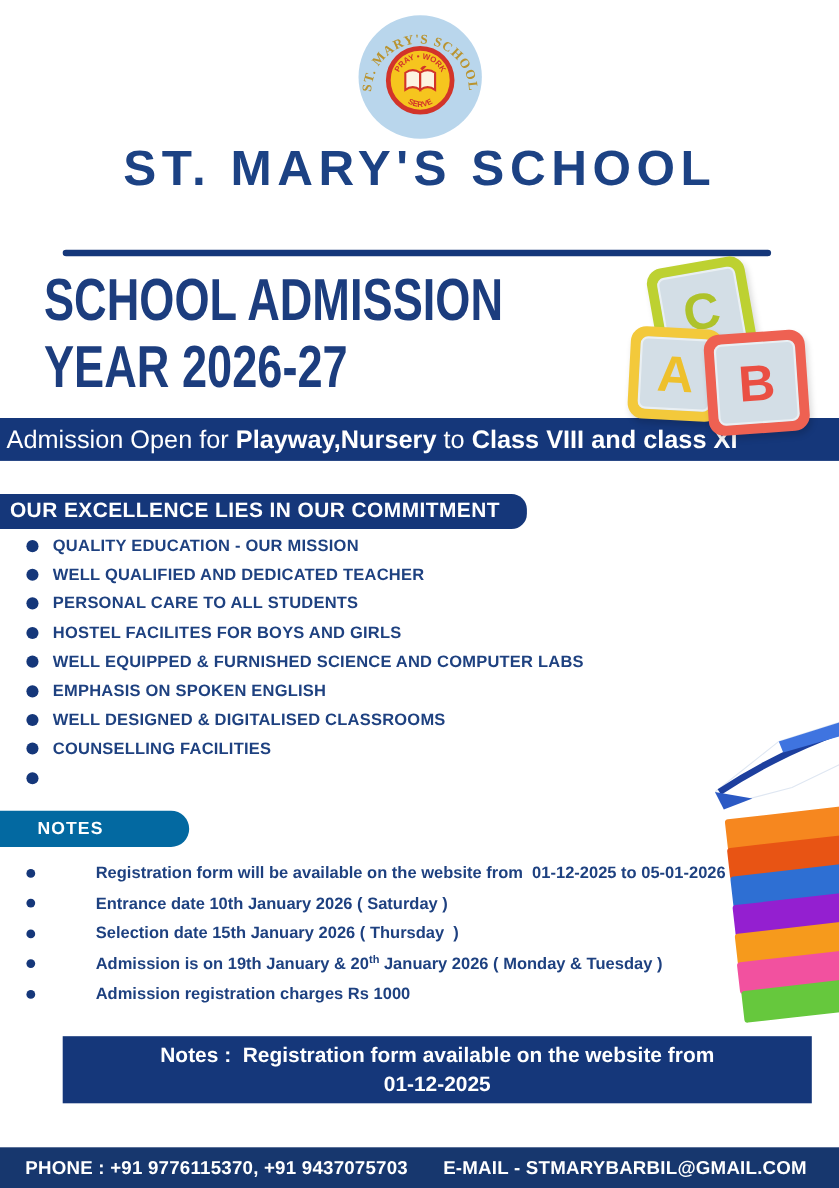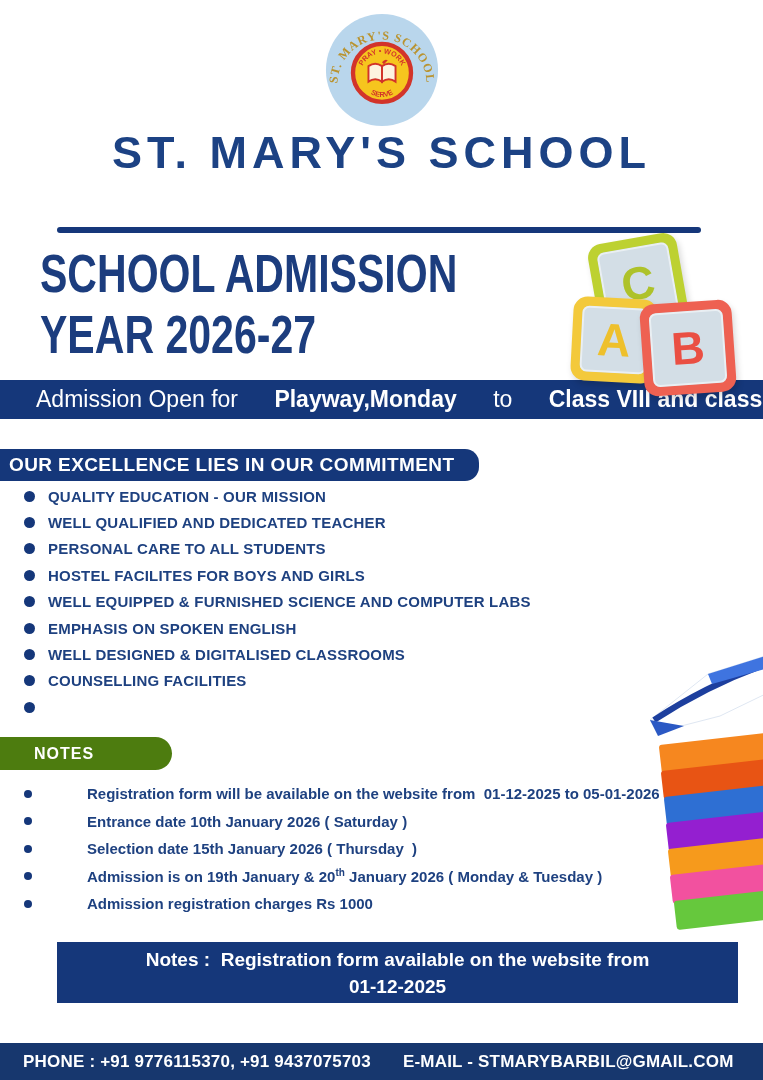--- a/index.html
+++ b/index.html
@@ -42,35 +42,35 @@
   .block-a{left:12px;top:66px;width:84px;height:84px;background:#f3c93b;transform:rotate(3deg);z-index:2;}
   .block-a .face{color:#eec02c;}
   .block-b{left:82px;top:70px;width:92px;height:92px;background:#ee6152;transform:rotate(-4deg);z-index:3;}
   .block-b .face{color:#ea4f43;}
   
   .open-banner{
     position:absolute;top:380px;left:0;width:100%;height:39px;background:#15377a;z-index:1;
     display:flex;align-items:center;padding-left:6px;box-sizing:border-box;
     color:#ffffff;font-size:23px;
   }
-  .open-banner span{white-space:pre;margin-left:30px;}
+  .open-banner span{white-space:pre;}
   .ob-bold{font-weight:700;}
   
   .excellence-pill{
     position:absolute;top:449px;left:0;width:479px;height:32px;background:#15377a;
     border-radius:0 14px 14px 0;display:flex;align-items:center;padding-left:9px;box-sizing:border-box;
     color:#ffffff;font-weight:700;font-size:19px;letter-spacing:0.4px;white-space:nowrap;
   }
   .excellence-list{position:absolute;top:483px;left:24px;right:30px;}
   .ex-item{display:flex;align-items:center;height:26.4px;}
   .ex-dot{width:11px;height:11px;border-radius:50%;background:#15377a;margin-right:13px;flex:0 0 auto;}
   .ex-text{font-size:15px;font-weight:700;color:#1e4180;letter-spacing:0.2px;white-space:pre;}
   
   .notes-pill{
-    position:absolute;top:737px;left:0;width:172px;height:33px;background:#4d7c0f;
+    position:absolute;top:737px;left:0;width:172px;height:33px;background:#0369a1;
     border-radius:0 17px 17px 0;display:flex;align-items:center;padding-left:34px;box-sizing:border-box;
     color:#ffffff;font-weight:700;font-size:16px;letter-spacing:1px;
   }
   .notes-list{position:absolute;top:780px;left:24px;right:70px;z-index:2;}
   .note-item{display:flex;align-items:center;height:27.5px;gap:41px;}
   .note-dot{width:8px;height:8px;border-radius:50%;background:#15377a;margin-right:14px;flex:0 0 auto;}
   .note-text{font-size:15px;font-weight:700;color:#1e4180;white-space:pre;}
   .note-text sup{font-size:10px;line-height:0;}
   
   .books{position:absolute;left:652px;top:648px;width:140px;height:290px;z-index:0;}
@@ -136,21 +136,21 @@
     <div class="block block-a">
       <div class="face">A</div>
     </div>
     <div class="block block-b">
       <div class="face">B</div>
     </div>
   </div>
 
   <div class="open-banner">
     <span>Admission Open for </span>
-    <span class="ob-bold">Playway,Monday</span>
+    <span class="ob-bold">Playway,Nursery</span>
     <span> to </span>
     <span class="ob-bold">Class VIII and class XI</span>
   </div>
 
   <div class="excellence-pill">OUR EXCELLENCE LIES IN OUR COMMITMENT</div>
   <div class="excellence-list">
       <div class="ex-item">
         <span class="ex-dot"></span>
         <span class="ex-text">QUALITY EDUCATION - OUR MISSION</span>
       </div>

